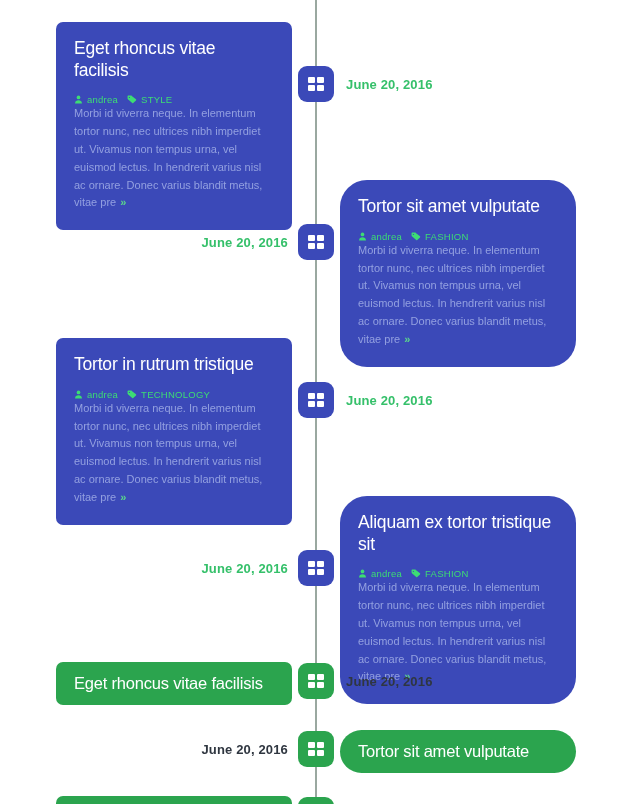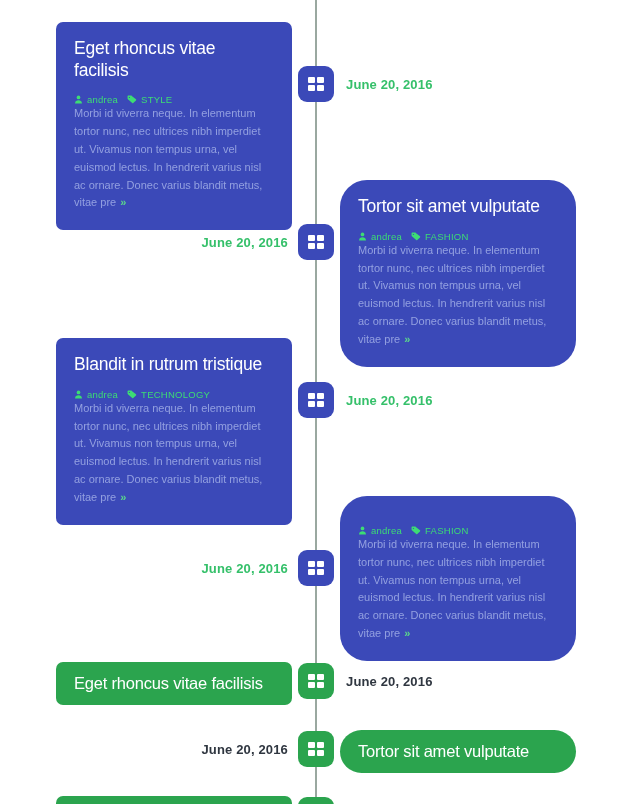--- a/index.html
+++ b/index.html
@@ -207,21 +207,21 @@
           <i></i>
           <i></i>
           <i></i>
         </span>
     </div>
     <div class="date green-text at-left" style="top:235px;">June 20, 2016</div>
   </div>
 
   <div class="timeline-row" style="top:0px;">
     <div class="card blue left" style="top:338px;">
-      <div class="card-title">Blandit in rutrum tristique</div>
+      <div class="card-title">Tortor in rutrum tristique</div>
       <div class="card-meta">
         <span class="meta-item">
           <span>
             <svg width="9" height="9" viewBox="0 0 16 16">
                 <circle cx="8" cy="4.3" r="3.3" fill="#3ddc74"></circle>
                 <path d="M1.8 15c0-3.4 2.8-5.6 6.2-5.6s6.2 2.2 6.2 5.6z" fill="#3ddc74"></path>
               </svg>
           </span>
           <span>andrea</span>
         </span>
@@ -243,20 +243,21 @@
           <i></i>
           <i></i>
           <i></i>
         </span>
     </div>
     <div class="date green-text at-right" style="top:393px;">June 20, 2016</div>
   </div>
 
   <div class="timeline-row" style="top:0px;">
     <div class="card blue right" style="top:496px;">
+      <div class="card-title">Aliquam ex tortor tristique sit</div>
       <div class="card-meta">
         <span class="meta-item">
           <span>
             <svg width="9" height="9" viewBox="0 0 16 16">
                 <circle cx="8" cy="4.3" r="3.3" fill="#3ddc74"></circle>
                 <path d="M1.8 15c0-3.4 2.8-5.6 6.2-5.6s6.2 2.2 6.2 5.6z" fill="#3ddc74"></path>
               </svg>
           </span>
           <span>andrea</span>
         </span>

